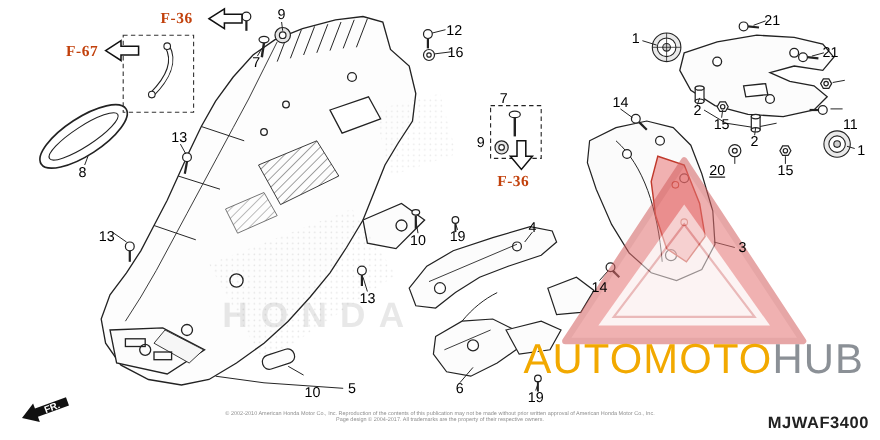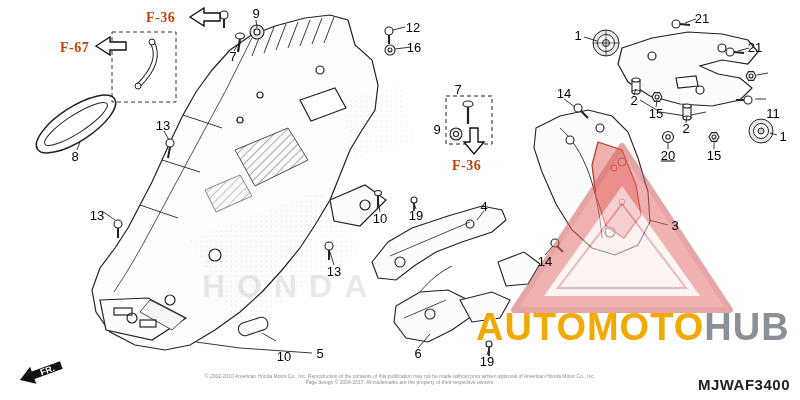--- a/index.html
+++ b/index.html
@@ -15,21 +15,21 @@
   .ref-label{
     position:absolute;font-weight:bold;font-size:14px;color:#c2410c;z-index:30;
     letter-spacing:0.5px;
     font-family:Liberation Serif, serif;
   }
   .honda-ghost{
     position:absolute;left:202px;top:268px;font-size:32px;font-weight:bold;
     letter-spacing:12px;color:rgba(110,110,110,0.16);z-index:5;
   }
   .brand{
-    position:absolute;left:476px;top:306px;font-size:38px;font-weight:700;
+    position:absolute;left:476px;top:306px;font-size:38px;font-weight:400;
     letter-spacing:1px;white-space:nowrap;z-index:25;
     text-shadow:1px 1px 0 #ffffff;
   }
   .copyright{
     position:absolute;left:0;right:0;top:373px;text-align:center;
     font-size:5px;line-height:6px;color:#8f8f8f;z-index:20;
   }
   .part-code{
     position:absolute;right:10px;top:376px;font-size:15px;font-weight:600;
     color:#222;letter-spacing:0.5px;z-index:30;
@@ -284,21 +284,21 @@
     <div class="callout" style="left: 702px; top: 18px;">21</div>
     <div class="callout" style="left: 755px; top: 47px;">21</div>
     <div class="callout" style="left: 819px; top: 73px;">18</div>
     <div class="callout" style="left: 564px; top: 93px;">14</div>
     <div class="callout" style="left: 634px; top: 100px;">2</div>
     <div class="callout" style="left: 773px; top: 113px;">11</div>
     <div class="callout" style="left: 458px; top: 89px;">7</div>
     <div class="callout" style="left: 437px; top: 129px;">9</div>
     <div class="callout" style="left: 686px; top: 128px;">2</div>
     <div class="callout" style="left: 656px; top: 113px;">15</div>
-    <div class="callout" style="left: 668px; top: 155px; text-decoration: underline;">20</div>
+    <div class="callout" style="left: 652px; top: 155px; text-decoration: underline;">20</div>
     <div class="callout" style="left: 714px; top: 155px;">15</div>
     <div class="callout" style="left: 783px; top: 136px;">1</div>
     <div class="callout" style="left: 163px; top: 125px;">13</div>
     <div class="callout" style="left: 75px; top: 156px;">8</div>
     <div class="callout" style="left: 97px; top: 215px;">13</div>
     <div class="callout" style="left: 380px; top: 218px;">10</div>
     <div class="callout" style="left: 416px; top: 215px;">19</div>
     <div class="callout" style="left: 484px; top: 206px;">4</div>
     <div class="callout" style="left: 675px; top: 225px;">3</div>
     <div class="callout" style="left: 545px; top: 261px;">14</div>

